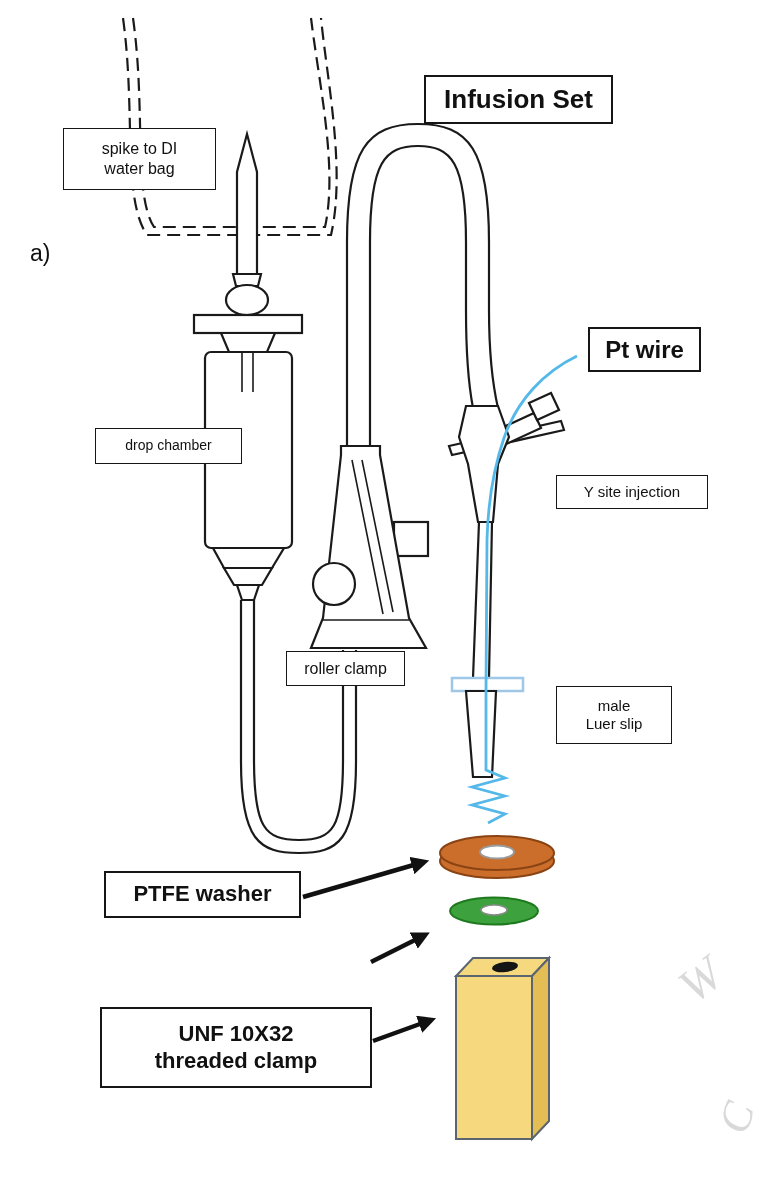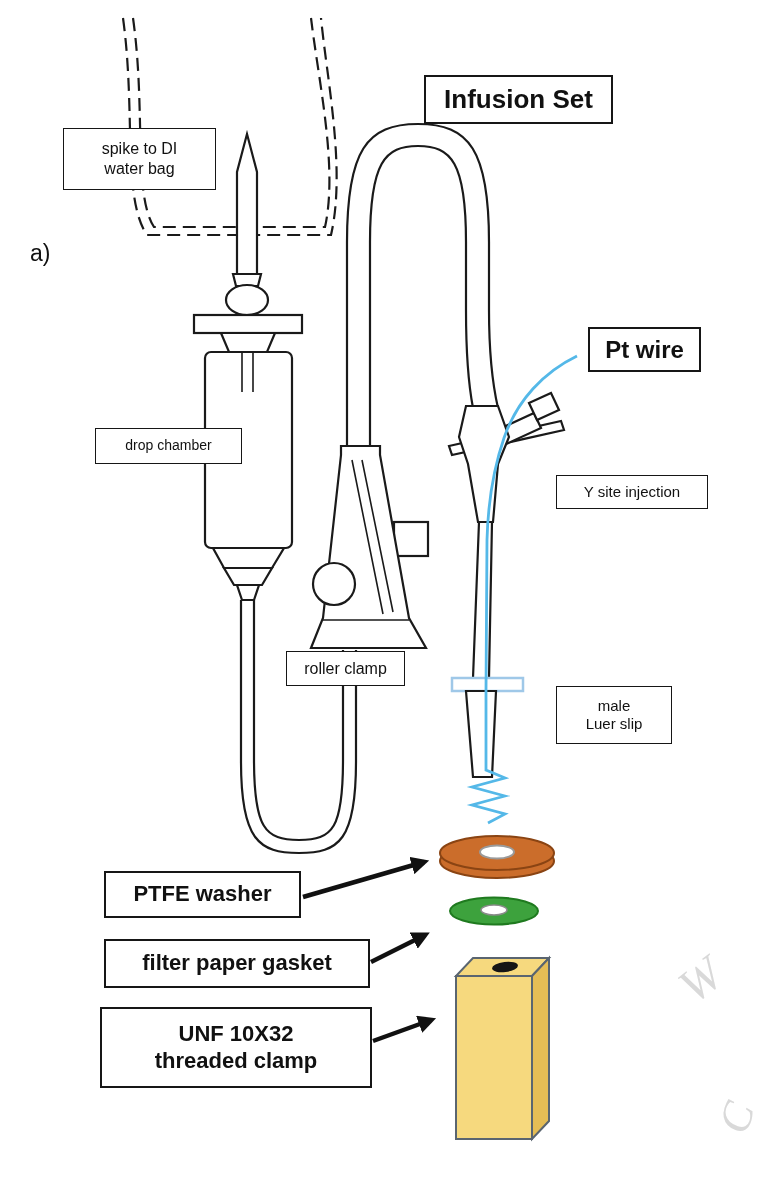--- a/index.html
+++ b/index.html
@@ -136,21 +136,20 @@
 
   <div class="label l-ysite">Y site injection</div>
 
   <div class="label l-roller">roller clamp</div>
 
   <div class="label l-luer">male
 Luer slip</div>
 
   <div class="label semi l-ptfe">PTFE washer</div>
 
-  <div class="label semi l-filter">filter paper gasket</div>
 
   <div class="label semi l-unf">UNF 10X32
 threaded clamp</div>
 
   <div class="wm wm-1">W</div>
   <div class="wm wm-2">C</div>
 
 </div>
 
 </body></html>

